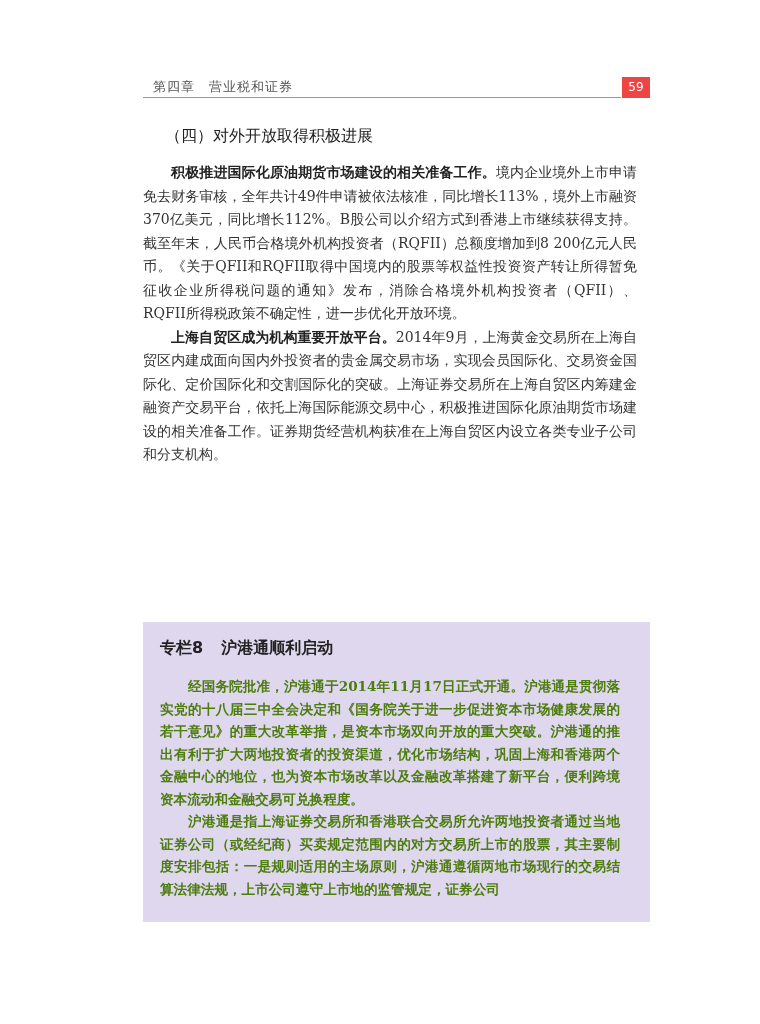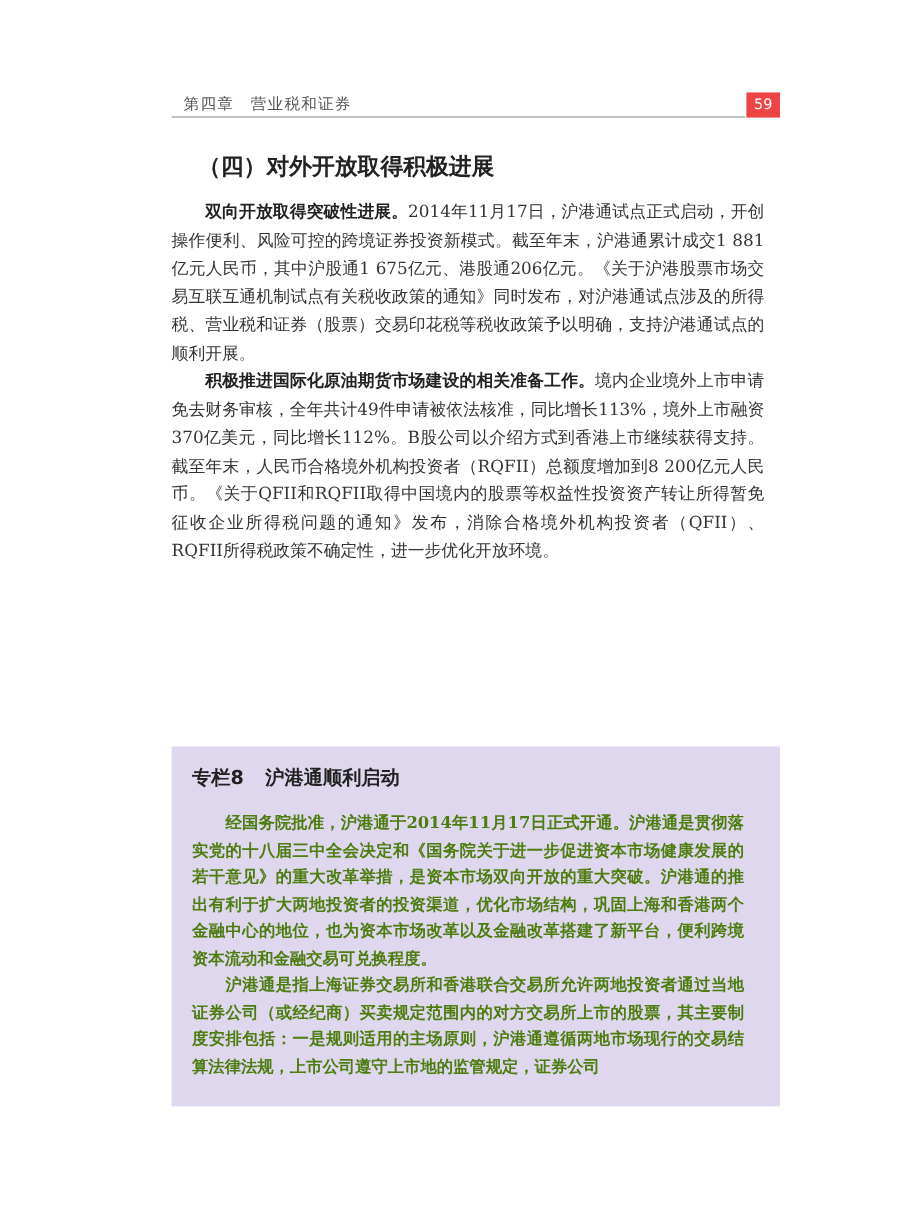--- a/index.html
+++ b/index.html
@@ -40,22 +40,22 @@
       line-height: 21px;
       text-align: center;
     }
     .content {
       position: absolute;
       left: 143px; top: 126px;
       width: 494px;
     }
     .section-title {
       font-family: "DejaVu Sans", sans-serif;
-      font-weight: bold;
-      font-size: 19px;
+      font-weight: normal;
+      font-size: 16px;
       margin: 0 0 14px 22px;
       color: #222;
     }
     .para {
       font-size: 14px;
       line-height: 23.5px;
       text-indent: 28px;
       margin: 0;
       text-align: justify;
       color: #333;
@@ -96,28 +96,28 @@
 
 <div class="running-header">
   <span class="chapter">第四章　营业税和证券</span>
   <div class="rule"></div>
   <div class="page-no">59</div>
 </div>
 
 <div class="content">
   <h3 class="section-title">（四）对外开放取得积极进展</h3>
 
-  <p class="para">
-    <span class="lead">双向开放取得突破性进展。</span><span>2014年11月17日，沪港通试点正式启动，开创操作便利、风险可控的跨境证券投资新模式。截至年末，沪港通累计成交1 881亿元人民币，其中沪股通1 675亿元、港股通206亿元。《关于沪港股票市场交易互联互通机制试点有关税收政策的通知》同时发布，对沪港通试点涉及的所得税、营业税和证券（股票）交易印花税等税收政策予以明确，支持沪港通试点的顺利开展。</span>
-  </p>
 
   <p class="para">
     <span class="lead">积极推进国际化原油期货市场建设的相关准备工作。</span><span>境内企业境外上市申请免去财务审核，全年共计49件申请被依法核准，同比增长113%，境外上市融资370亿美元，同比增长112%。B股公司以介绍方式到香港上市继续获得支持。截至年末，人民币合格境外机构投资者（RQFII）总额度增加到8 200亿元人民币。《关于QFII和RQFII取得中国境内的股票等权益性投资资产转让所得暂免征收企业所得税问题的通知》发布，消除合格境外机构投资者（QFII）、RQFII所得税政策不确定性，进一步优化开放环境。</span>
   </p>
 
+  <p class="para">
+    <span class="lead">上海自贸区成为机构重要开放平台。</span><span>2014年9月，上海黄金交易所在上海自贸区内建成面向国内外投资者的贵金属交易市场，实现会员国际化、交易资金国际化、定价国际化和交割国际化的突破。上海证券交易所在上海自贸区内筹建金融资产交易平台，依托上海国际能源交易中心，积极推进国际化原油期货市场建设的相关准备工作。证券期货经营机构获准在上海自贸区内设立各类专业子公司和分支机构。</span>
+  </p>
 </div>
 
 <div class="sidebar-box">
   <div class="box-title">
     <span class="num">专栏8</span><span>沪港通顺利启动</span>
   </div>
   <p class="box-para">经国务院批准，沪港通于2014年11月17日正式开通。沪港通是贯彻落实党的十八届三中全会决定和《国务院关于进一步促进资本市场健康发展的若干意见》的重大改革举措，是资本市场双向开放的重大突破。沪港通的推出有利于扩大两地投资者的投资渠道，优化市场结构，巩固上海和香港两个金融中心的地位，也为资本市场改革以及金融改革搭建了新平台，便利跨境资本流动和金融交易可兑换程度。</p>
   <p class="box-para">沪港通是指上海证券交易所和香港联合交易所允许两地投资者通过当地证券公司（或经纪商）买卖规定范围内的对方交易所上市的股票，其主要制度安排包括：一是规则适用的主场原则，沪港通遵循两地市场现行的交易结算法律法规，上市公司遵守上市地的监管规定，证券公司</p>
 </div>
 

